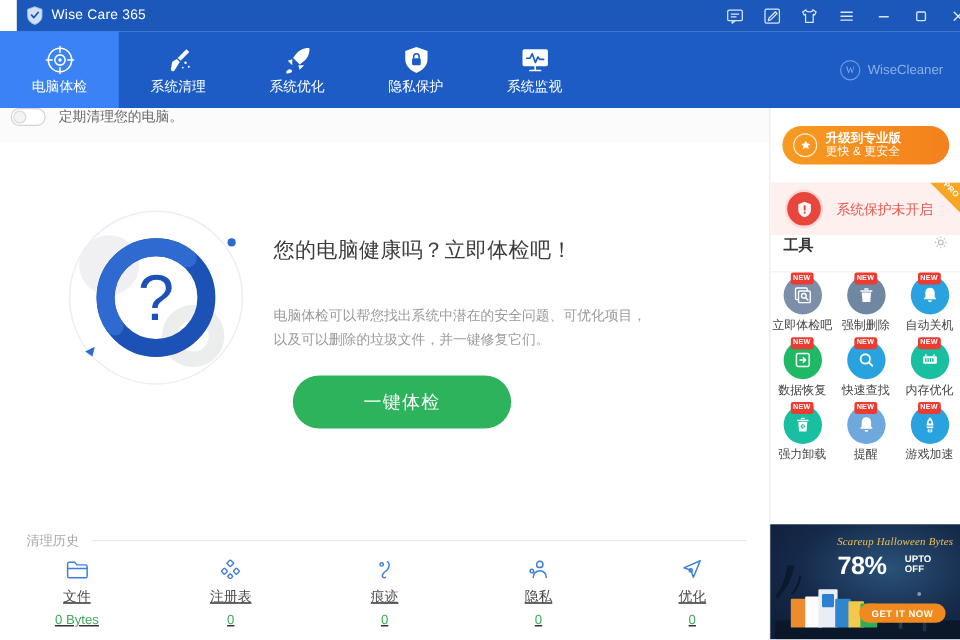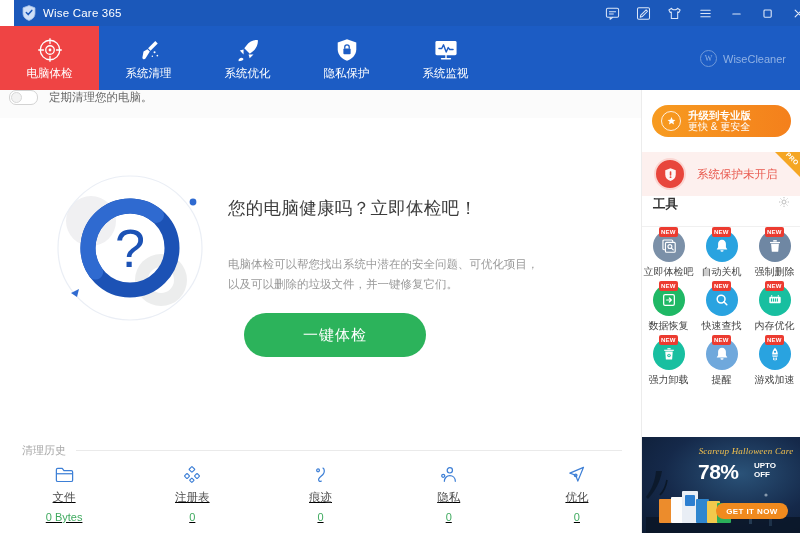--- a/index.html
+++ b/index.html
@@ -28,21 +28,21 @@
 
   
   .navbar{
     position:absolute;left:0;top:26px;width:800px;height:64px;
     background:#1c5cc4;display:flex;align-items:stretch;
   }
   .nav-item{
     width:99px;display:flex;flex-direction:column;align-items:center;justify-content:center;
     color:#ffffff;gap:4px;
   }
-  .nav-item.active{background:#ef4444;}
+  .nav-item.active{background:#3b82f6;}
   .nav-ico{height:26px;display:flex;align-items:flex-end;justify-content:center;}
   .nav-label{font-size:11.5px;line-height:13px;}
   .brand{
     position:absolute;right:14px;top:50px;display:flex;align-items:center;gap:6px;
     color:#8fb1e4;font-size:11px;
   }
   .brand-mark{
     width:15px;height:15px;border:1px solid #6f99da;border-radius:50%;
     display:flex;align-items:center;justify-content:center;font-size:8px;color:#8fb1e4;
     font-family:"Liberation Serif",serif;
@@ -452,40 +452,40 @@
             <rect x="5" y="5" width="11" height="11" rx="1.2" fill="#7b90a8"></rect>
             <circle cx="10" cy="9.6" r="2.2"></circle>
             <path d="M11.7 11.3 L13.8 13.4" stroke-linecap="round"></path>
           </svg>
           <span class="newbadge">NEW</span>
         </span>
         <span class="nm">立即体检吧</span>
       </div>
 
       <div class="tool">
-        <span class="circ" style="background:#29a3e0">
-          <svg width="16" height="16" viewBox="0 0 18 18" fill="#ffffff">
-            <path d="M9 2 C11.6 2 13.4 3.9 13.4 6.5 V10.4 L15 12.8 H3 L4.6 10.4 V6.5 C4.6 3.9 6.4 2 9 2 Z"></path>
-            <path d="M7.2 13.8 H10.8 A1.8 1.8 0 0 1 7.2 13.8 Z"></path>
-          </svg>
-          <span class="newbadge">NEW</span>
-        </span>
-        <span class="nm">自动关机</span>
-      </div>
-
-      <div class="tool">
         <span class="circ" style="background:#6f87a3">
           <svg width="16" height="16" viewBox="0 0 18 18" fill="#ffffff">
             <path d="M3.4 4.4 H14.6 V5.8 H3.4 Z"></path>
             <path d="M7 2.4 H11 V4 H7 Z"></path>
             <path d="M4.6 6.4 H13.4 L12.6 15.4 H5.4 Z"></path>
           </svg>
           <span class="newbadge">NEW</span>
         </span>
         <span class="nm">强制删除</span>
+      </div>
+
+      <div class="tool">
+        <span class="circ" style="background:#29a3e0">
+          <svg width="16" height="16" viewBox="0 0 18 18" fill="#ffffff">
+            <path d="M9 2 C11.6 2 13.4 3.9 13.4 6.5 V10.4 L15 12.8 H3 L4.6 10.4 V6.5 C4.6 3.9 6.4 2 9 2 Z"></path>
+            <path d="M7.2 13.8 H10.8 A1.8 1.8 0 0 1 7.2 13.8 Z"></path>
+          </svg>
+          <span class="newbadge">NEW</span>
+        </span>
+        <span class="nm">自动关机</span>
       </div>
 
       <div class="tool">
         <span class="circ" style="background:#1fb865">
           <svg width="16" height="16" viewBox="0 0 18 18" fill="none" stroke="#ffffff" stroke-width="1.4">
             <rect x="3" y="3" width="12" height="12" rx="1.6"></rect>
             <path d="M6.4 9 H11.4 M9.4 6.8 L11.6 9 L9.4 11.2" stroke-linecap="round" stroke-linejoin="round"></path>
           </svg>
           <span class="newbadge">NEW</span>
         </span>
@@ -569,21 +569,21 @@
         <path d="M120 44 h3 v-4 h3 v4 h3 v3 h-3 v8 h-3 v-8 h-3 z" fill="#1d3148"></path>
         <rect x="13" y="28" width="13" height="24" rx="1" fill="#ec8c2c"></rect>
         <rect x="25" y="26" width="14" height="26" rx="1" fill="#fdfdfd"></rect>
         <rect x="36" y="20" width="16" height="32" rx="1" fill="#e9eef5"></rect>
         <rect x="39" y="24" width="10" height="11" rx="1" fill="#2d7fd0"></rect>
         <rect x="50" y="28" width="13" height="24" rx="1" fill="#2f86cf"></rect>
         <rect x="61" y="30" width="13" height="22" rx="1" fill="#f2c94c"></rect>
         <rect x="71" y="32" width="14" height="20" rx="1" fill="#2bb05a"></rect>
         <circle cx="120" cy="24" r="1.6" fill="#cfd8e3" opacity=".6"></circle>
       </svg>
-      <span class="ad-title">Scareup Halloween Care</span>
+      <span class="ad-title">Scareup Halloween Bytes</span>
       <span class="ad-pct">78%</span>
       <span class="ad-upto">
         <div>UPTO</div>
         <div>OFF</div>
       </span>
       <span class="ad-cta">GET IT NOW</span>
     </div>
 
   </div>
 </div>

